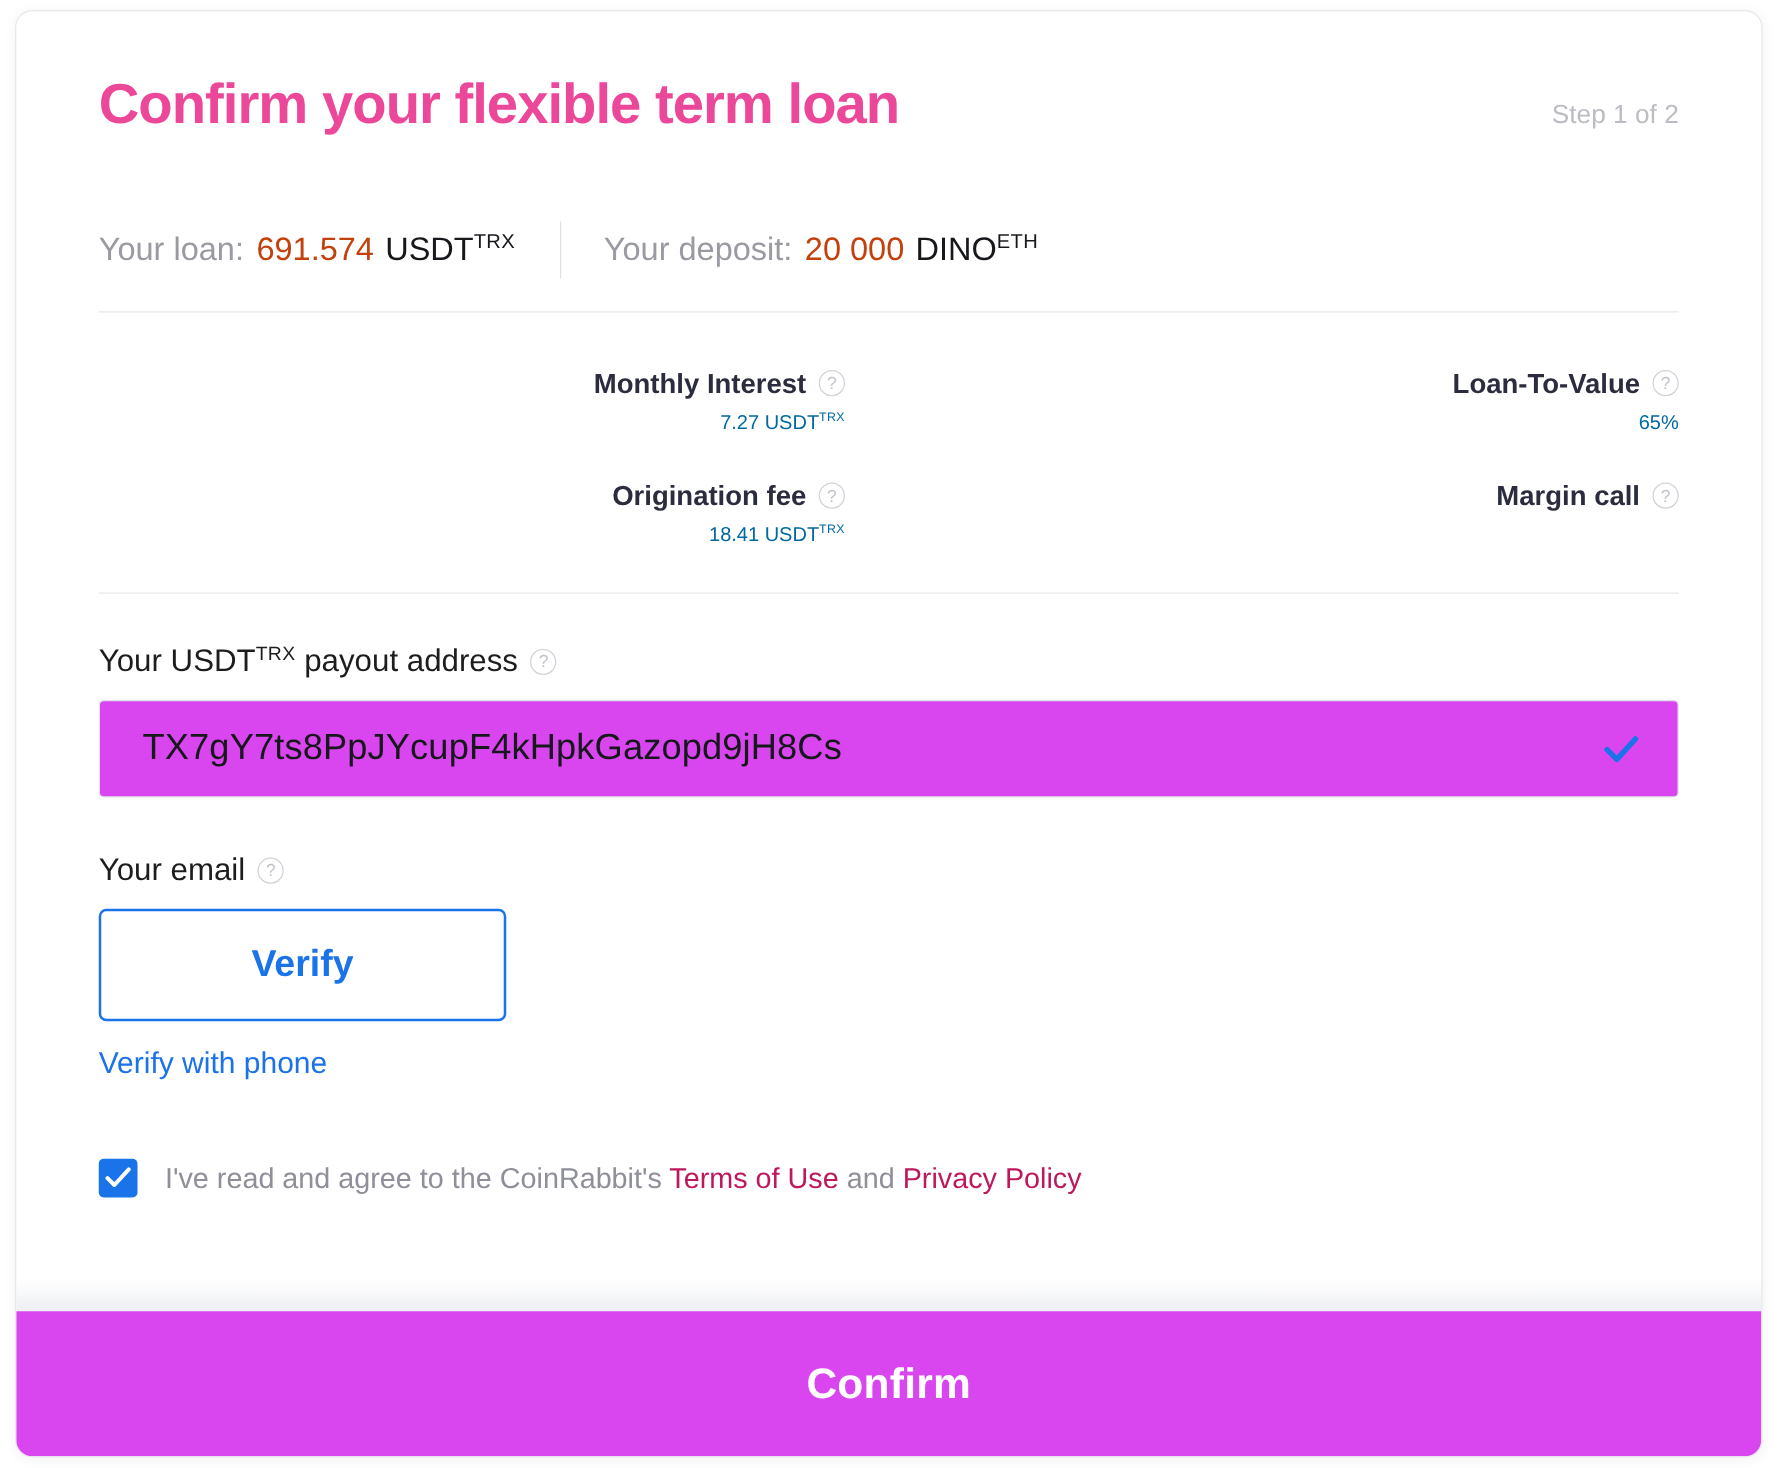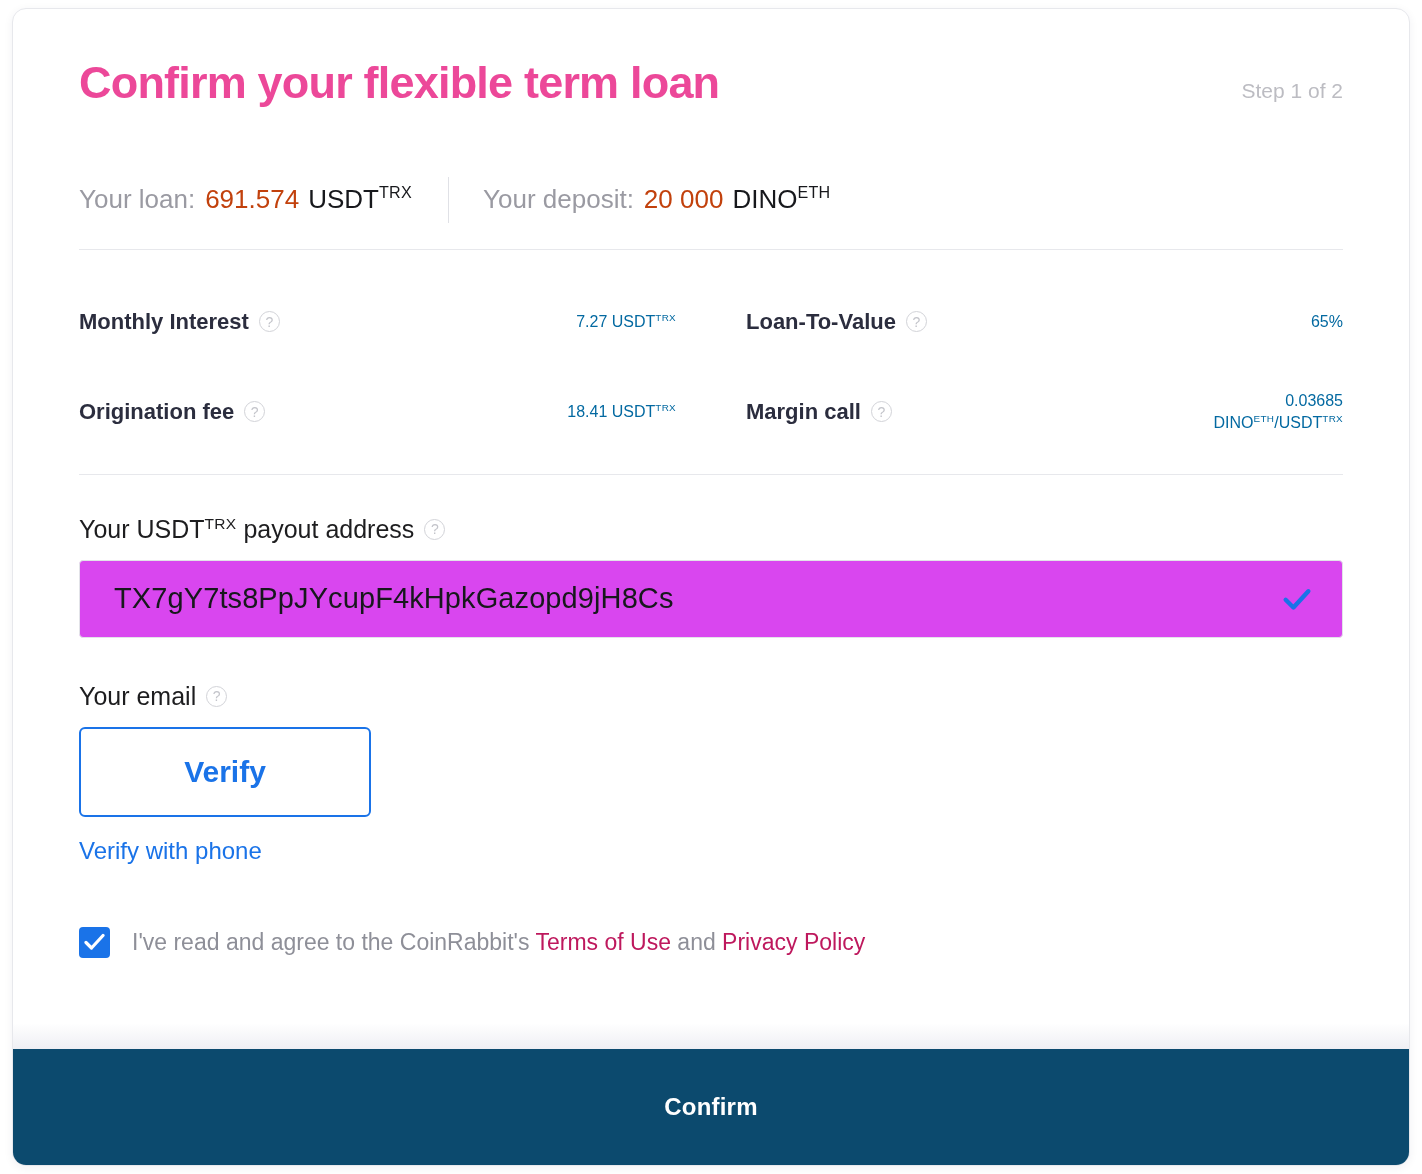--- a/index.html
+++ b/index.html
@@ -108,24 +108,25 @@
     display: grid;
     grid-template-columns: 1fr 1fr;
     column-gap: 70px;
     row-gap: 0;
     padding-top: 10px;
     padding-bottom: 34px;
     border-bottom: 1px solid #e7e8ec;
   }
   .detail-row {
     display: flex;
-    align-items: center;
+    align-items: flex-end;
     justify-content: space-between;
     padding-top: 34px;
     min-height: 56px;
+    flex-direction: column;
   }
   .detail-label {
     display: flex;
     align-items: center;
     font-size: 22px;
     font-weight: bold;
     color: #2b2d3e;
     white-space: nowrap;
   }
   .detail-value {
@@ -209,21 +210,21 @@
     font-family: "Liberation Sans", sans-serif;
     font-size: 29px;
     color: #17181c;
     background: #fff;
     outline: none;
   }
   .email-input::placeholder { color: #e3e4e8; }
 
   .verify-button {
     flex: none;
-    width: 292px;
+    width: 326px;
     height: 90px;
     border: 2px solid #1a73e8;
     border-radius: 6px;
     background: #ffffff;
     color: #1a73e8;
     font-family: "Liberation Sans", sans-serif;
     font-size: 30px;
     font-weight: bold;
     cursor: pointer;
   }
@@ -278,24 +279,24 @@
     background: linear-gradient(to bottom, rgba(240,241,245,0) 0%, rgba(233,234,240,0.75) 100%);
     pointer-events: none;
   }
   .confirm-button {
     position: absolute;
     left: 0;
     right: 0;
     bottom: 0;
     height: 116px;
     border: none;
-    background: #0c4a6e;
+    background: #d946ef;
     color: #ffffff;
     font-family: "Liberation Sans", sans-serif;
-    font-size: 24px;
+    font-size: 34px;
     font-weight: bold;
     letter-spacing: 0.2px;
     cursor: pointer;
   }
 </style>
 </head>
 <body>
 
 <div class="card">
 
@@ -352,24 +353,20 @@
         <div class="detail-value"><span>18.41 USDT</span><sup class="net">TRX</sup></div>
       </div>
 
       <div class="detail-row">
         <div class="detail-label">
           <span>Margin call</span>
           <span class="help-icon">
               <span>?</span>
             </span>
         </div>
-        <div class="detail-value">
-          <span>0.03685</span><br>
-          <span>DINO</span><sup class="net">ETH</sup>/<span>USDT</span><sup class="net">TRX</sup>
-        </div>
       </div>
 
     </div>
 
     <div class="form-section">
 
       <div class="field-label">
         <span>Your</span>&nbsp;<span><span>USDT</span><sup class="net">TRX</sup></span>&nbsp;<span>payout address</span>
         <span class="help-icon">
             <span>?</span>

